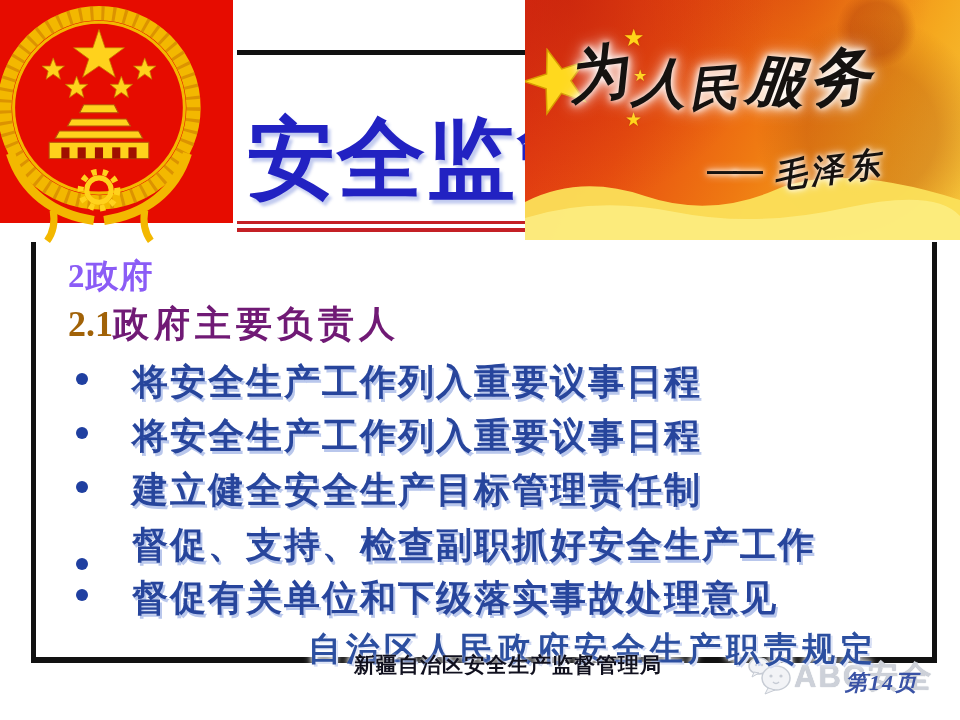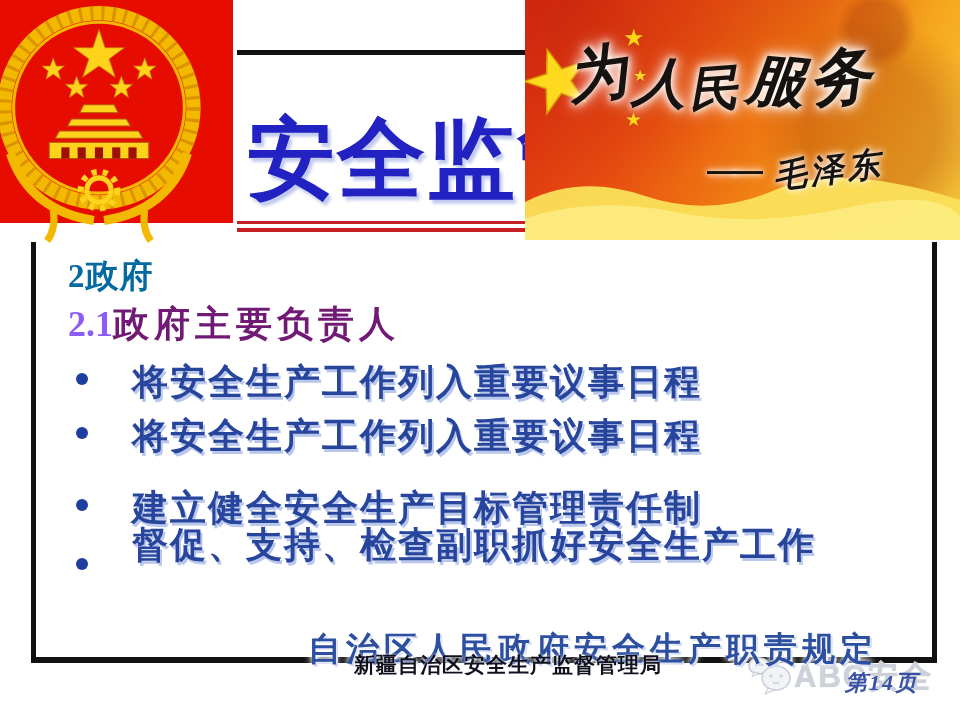--- a/index.html
+++ b/index.html
@@ -64,37 +64,37 @@
     font-family:"Liberation Serif",serif;font-size:33px;font-style:italic;
     transform:rotate(-7deg);letter-spacing:4px;
   }
   
   .frame-left{position:absolute;left:31px;top:242px;width:5px;height:421px;background:#111111;}
   .frame-right{position:absolute;left:932px;top:242px;width:5px;height:421px;background:#111111;}
   .frame-bottom{position:absolute;left:31px;top:657px;width:906px;height:6px;background:#111111;}
   
   .cjk{font-family:"Liberation Serif",serif;}
   .h1{
-    position:absolute;left:68px;top:254px;font-size:33px;font-weight:bold;color:#0369a1;
+    position:absolute;left:68px;top:254px;font-size:33px;font-weight:bold;color:#8b5cf6;
     letter-spacing:1px;
   }
   .h2{position:absolute;left:68px;top:300px;font-size:36px;font-weight:bold;white-space:nowrap;}
-  .h2 .num{color:#8b5cf6;}
+  .h2 .num{color:#a16207;}
   .h2 .txt{color:#701a75;letter-spacing:5px;}
   .bullet{
     position:absolute;left:68px;display:flex;align-items:flex-start;white-space:nowrap;
   }
   .bullet .dot{
     width:12px;height:12px;border-radius:50%;background:#1f3fa0;margin:15px 44px 0 8px;flex:0 0 auto;
   }
   .bullet .btxt{
     font-size:36px;font-weight:bold;color:#27459c;letter-spacing:2px;
     text-shadow:2px 3px 0 #b9c7ec;
   }
-  .b1{top:358px;} .b2{top:412px;} .b3{top:484px;} .b4{top:521px;align-items:flex-end;} .b5{top:574px;}
+  .b1{top:358px;} .b2{top:412px;} .b3{top:466px;} .b4{top:521px;align-items:flex-end;} .b5{top:574px;}
   .closing{
     position:absolute;left:308px;top:627px;z-index:3;white-space:nowrap;
     font-size:33px;font-weight:bold;color:#2c4fa0;letter-spacing:5px;
     text-shadow:0 0 5px #ffffff,0 0 8px #ffffff,2px 2px 0 #bcc9ee;
   }
   .org{
     position:absolute;left:354px;top:651px;z-index:4;white-space:nowrap;
     font-size:21px;font-weight:bold;color:#10101e;letter-spacing:1px;
     text-shadow:0 0 3px #ffffff;
   }
@@ -205,20 +205,24 @@
     <span class="btxt cjk">将安全生产工作列入重要议事日程</span>
   </div>
   <div class="bullet b3">
     <span class="dot"></span>
     <span class="btxt cjk">建立健全安全生产目标管理责任制</span>
   </div>
   <div class="bullet b4">
     <span class="dot"></span>
     <span class="btxt cjk">督促、支持、检查副职抓好安全生产工作</span>
   </div>
+  <div class="bullet b5">
+    <span class="dot"></span>
+    <span class="btxt cjk">督促有关单位和下级落实事故处理意见</span>
+  </div>
 
   <div class="closing cjk">自治区人民政府安全生产职责规定</div>
   <div class="org cjk">新疆自治区安全生产监督管理局</div>
 
   <div class="watermark">
     <svg width="48" height="40" viewBox="0 0 48 40">
       <ellipse cx="13" cy="10" rx="10" ry="8" fill="#f2f3f6" stroke="#c6cbd4" stroke-width="1.5"></ellipse>
       <path d="M8 16 L6 21 L13 17 Z" fill="#f2f3f6" stroke="#c6cbd4" stroke-width="1"></path>
       <circle cx="10" cy="9" r="1.2" fill="#c6cbd4"></circle>
         <circle cx="16" cy="9" r="1.2" fill="#c6cbd4"></circle>

